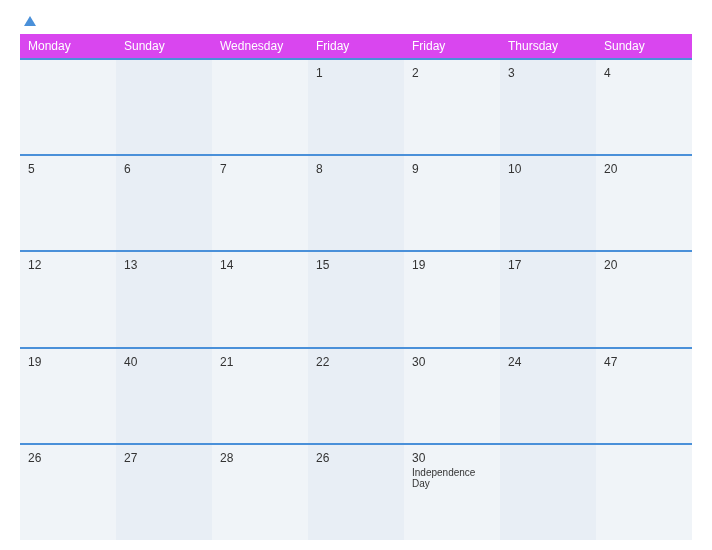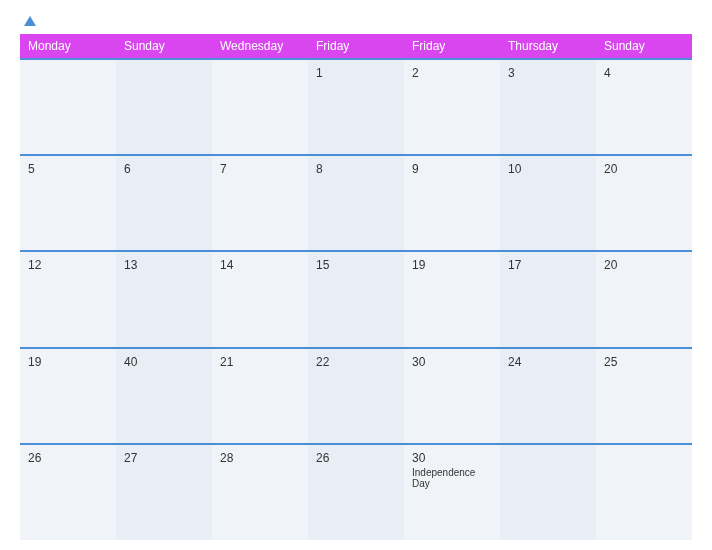--- a/index.html
+++ b/index.html
@@ -223,21 +223,21 @@
         <td>
           <span class="day-number">22</span>
         </td>
         <td>
           <span class="day-number">30</span>
         </td>
         <td>
           <span class="day-number">24</span>
         </td>
         <td>
-          <span class="day-number">25</span>
+          <span class="day-number">47</span>
         </td>
       </tr>
       <tr>
         <td>
           <span class="day-number">26</span>
         </td>
         <td>
           <span class="day-number">27</span>
         </td>
         <td>

